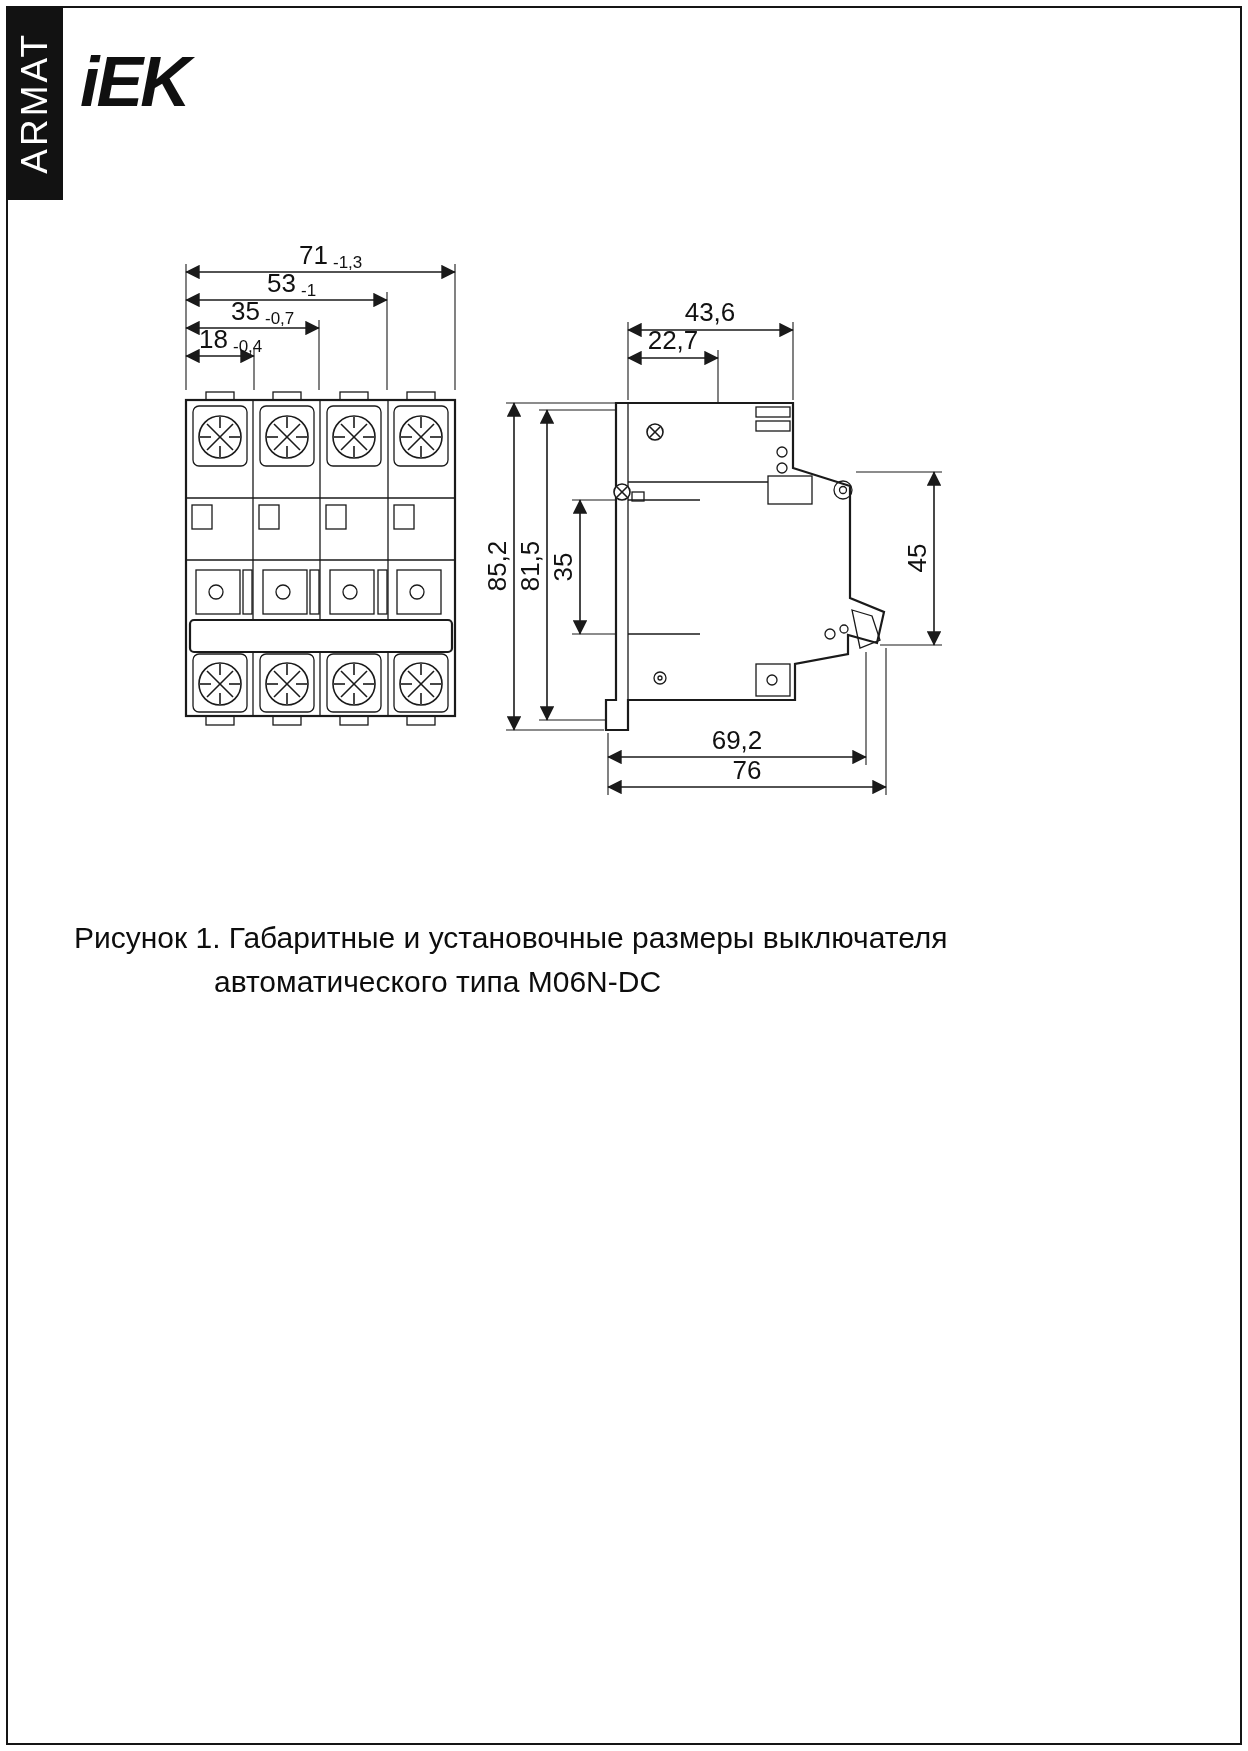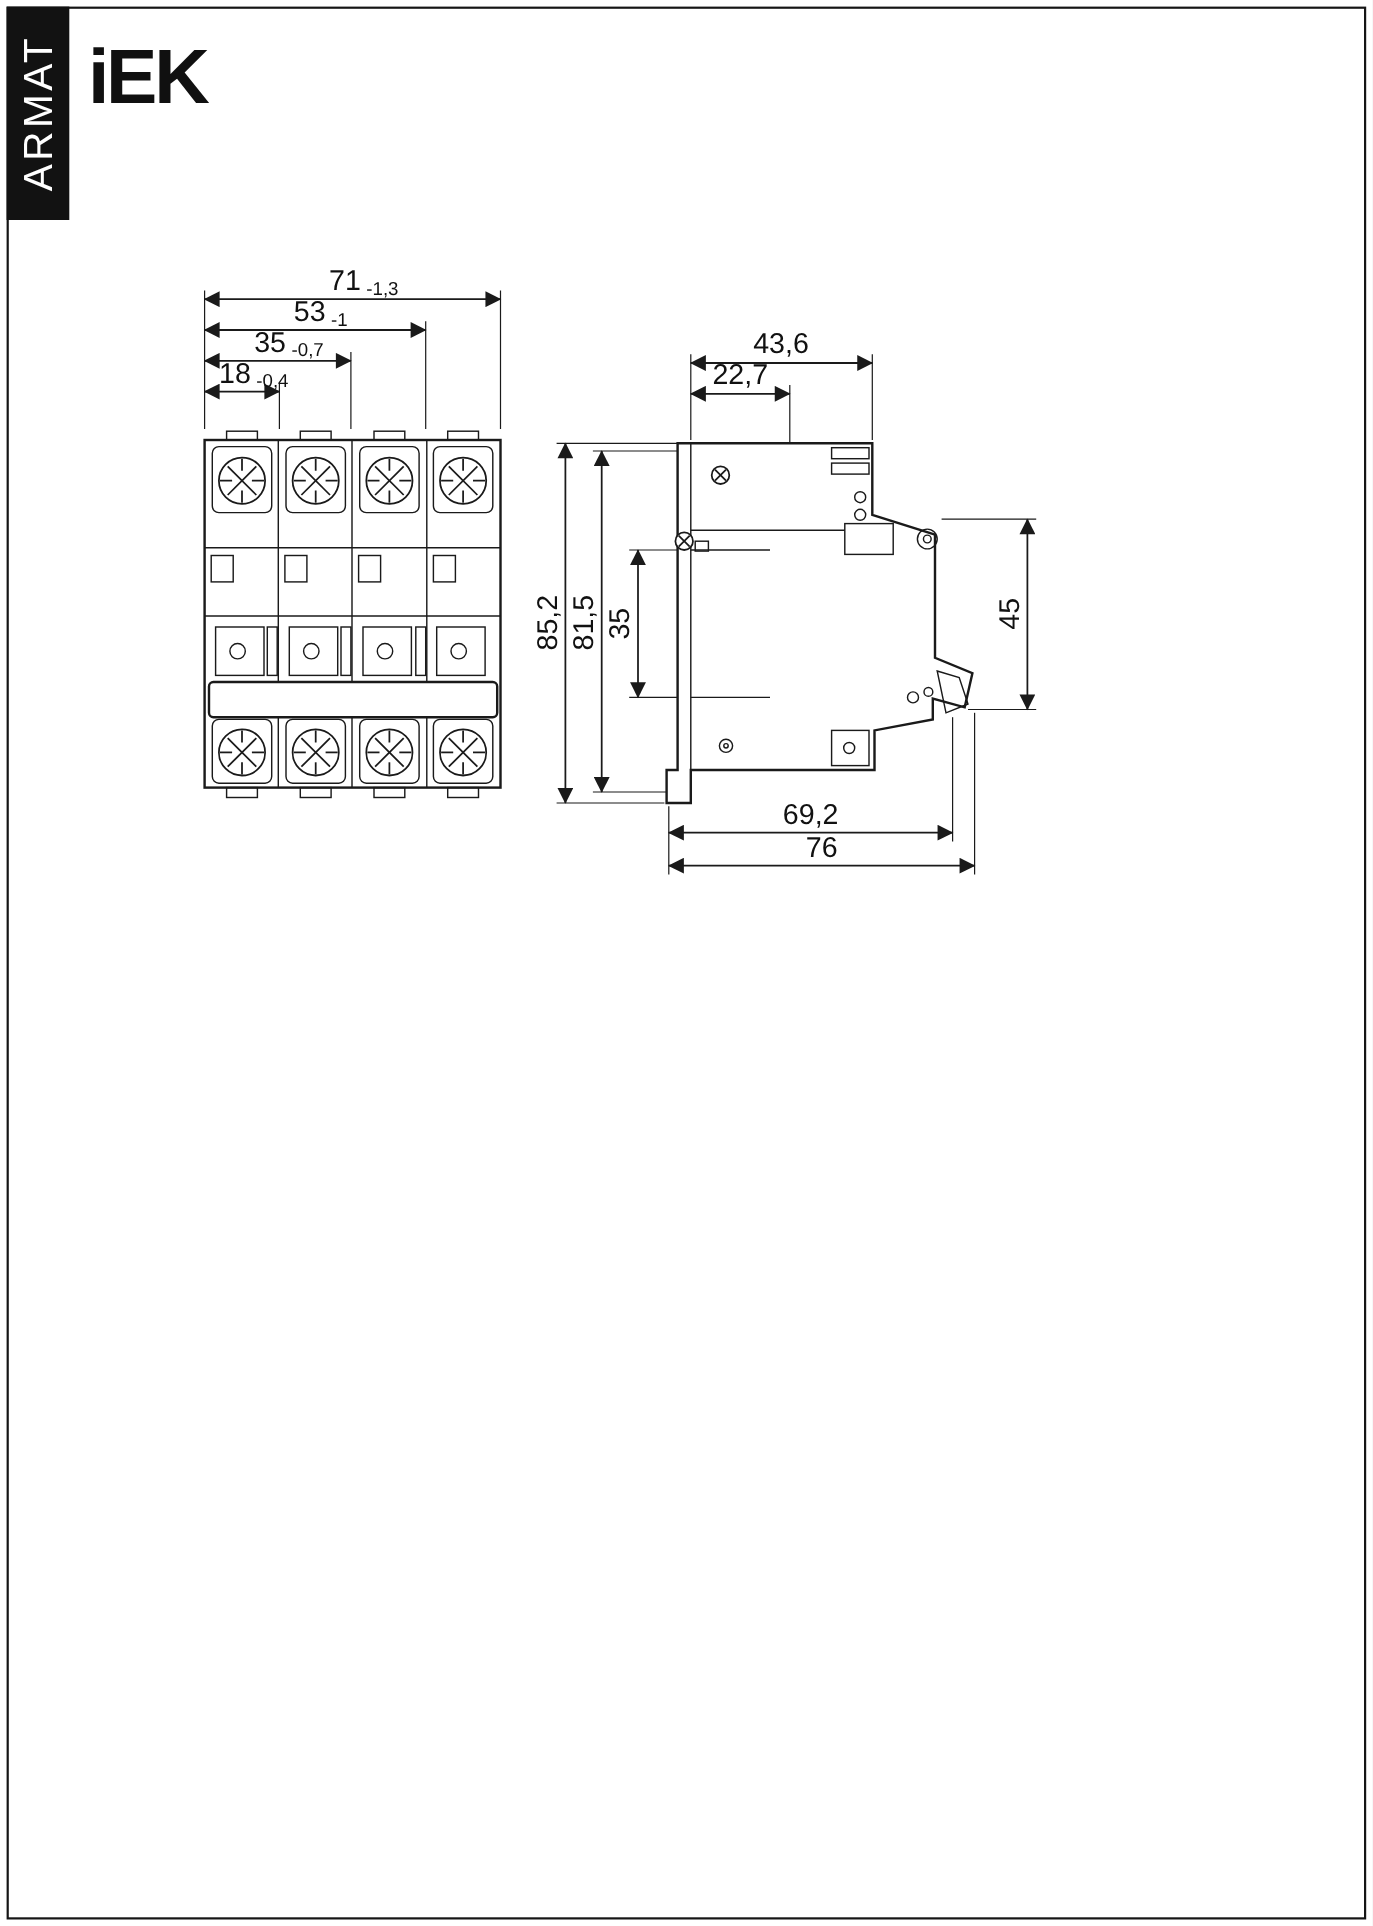--- a/index.html
+++ b/index.html
@@ -24,25 +24,26 @@
   }
   .brand-vert{
     writing-mode:vertical-rl;
     transform:rotate(180deg);
     color:#fff;
     font-size:37px;
     font-weight:500;
     letter-spacing:3px;
   }
   .logo{
-    position:absolute;left:80px;top:30px;
+    position:absolute;left:80px;top:42px;
     font-size:70px;
     font-weight:900;
     letter-spacing:-3px;
     color:#101010;
+    font-style:italic;
   }
   .drawing{
     position:absolute;left:0;top:240px;
   }
   .caption{
     position:absolute;left:74px;top:916px;
     font-size:30px;
     line-height:1.45;
     color:#0d0d0d;
   }
@@ -247,13 +248,17 @@
         <circle class="t1" cx="844" cy="629" r="4"></circle>
 
         <rect class="t1" x="756" y="664" width="34" height="32"></rect>
         <circle class="t1" cx="772" cy="680" r="5"></circle>
         <circle class="t1" cx="660" cy="678" r="6"></circle>
         <circle class="t1" cx="660" cy="678" r="2"></circle>
       </g>
     </g>
   </svg>
 
+  <div class="caption">
+    <div class="cap-line1">Рисунок 1. Габаритные и установочные размеры выключателя</div>
+    <div class="cap-line2">автоматического типа M06N-DC</div>
+  </div>
 </div>
 
 </body></html>

